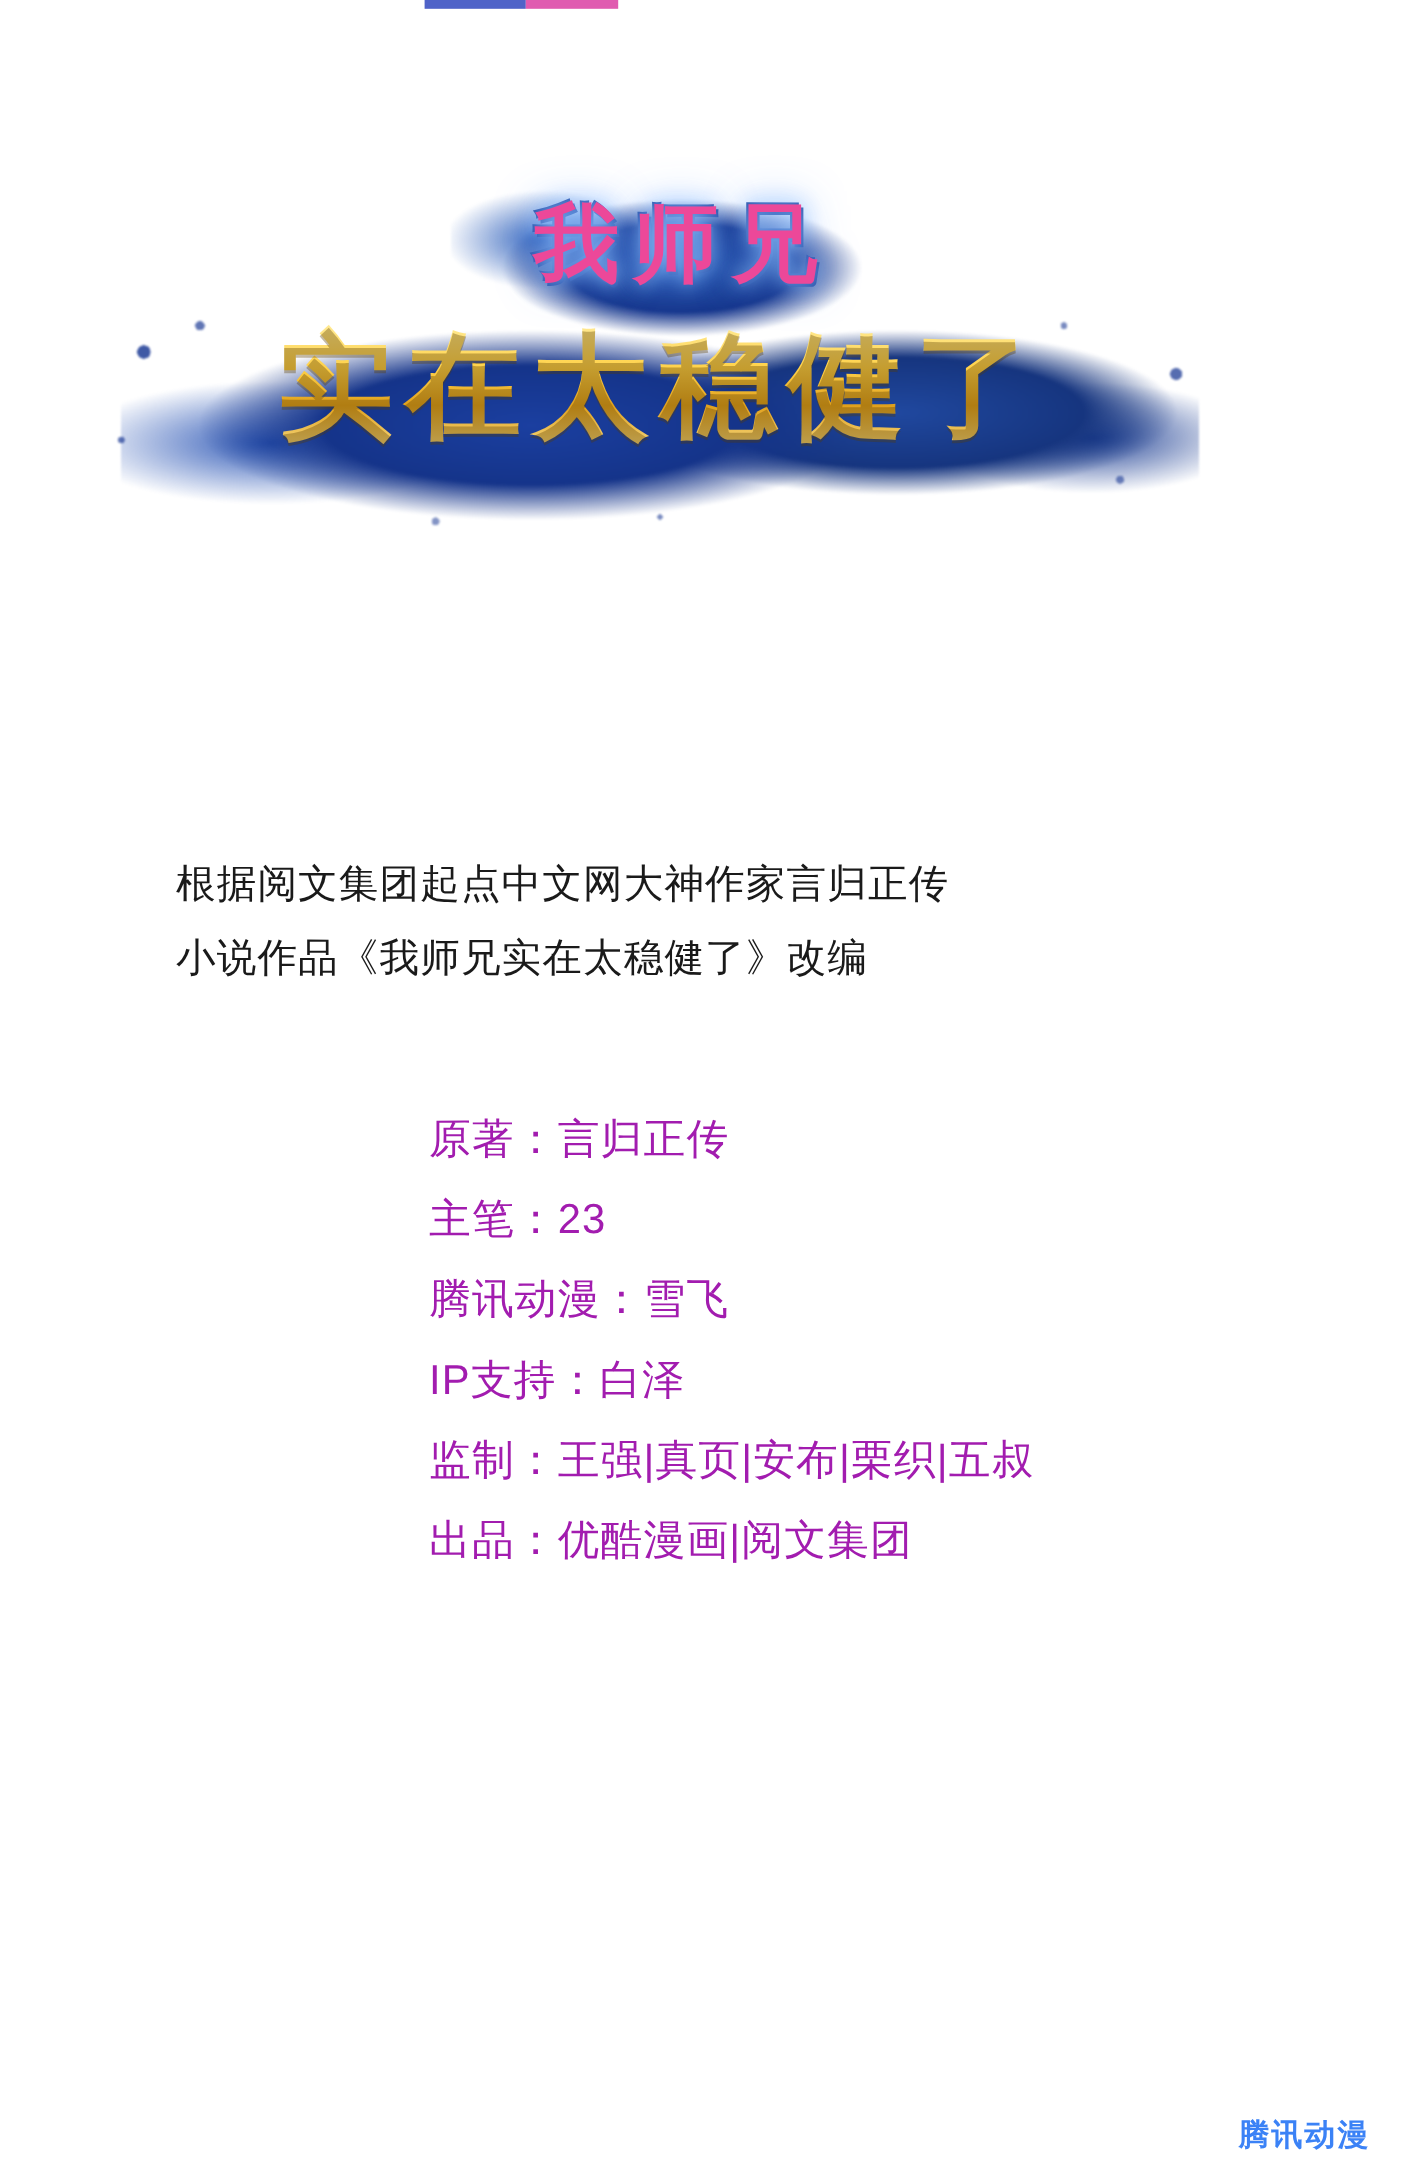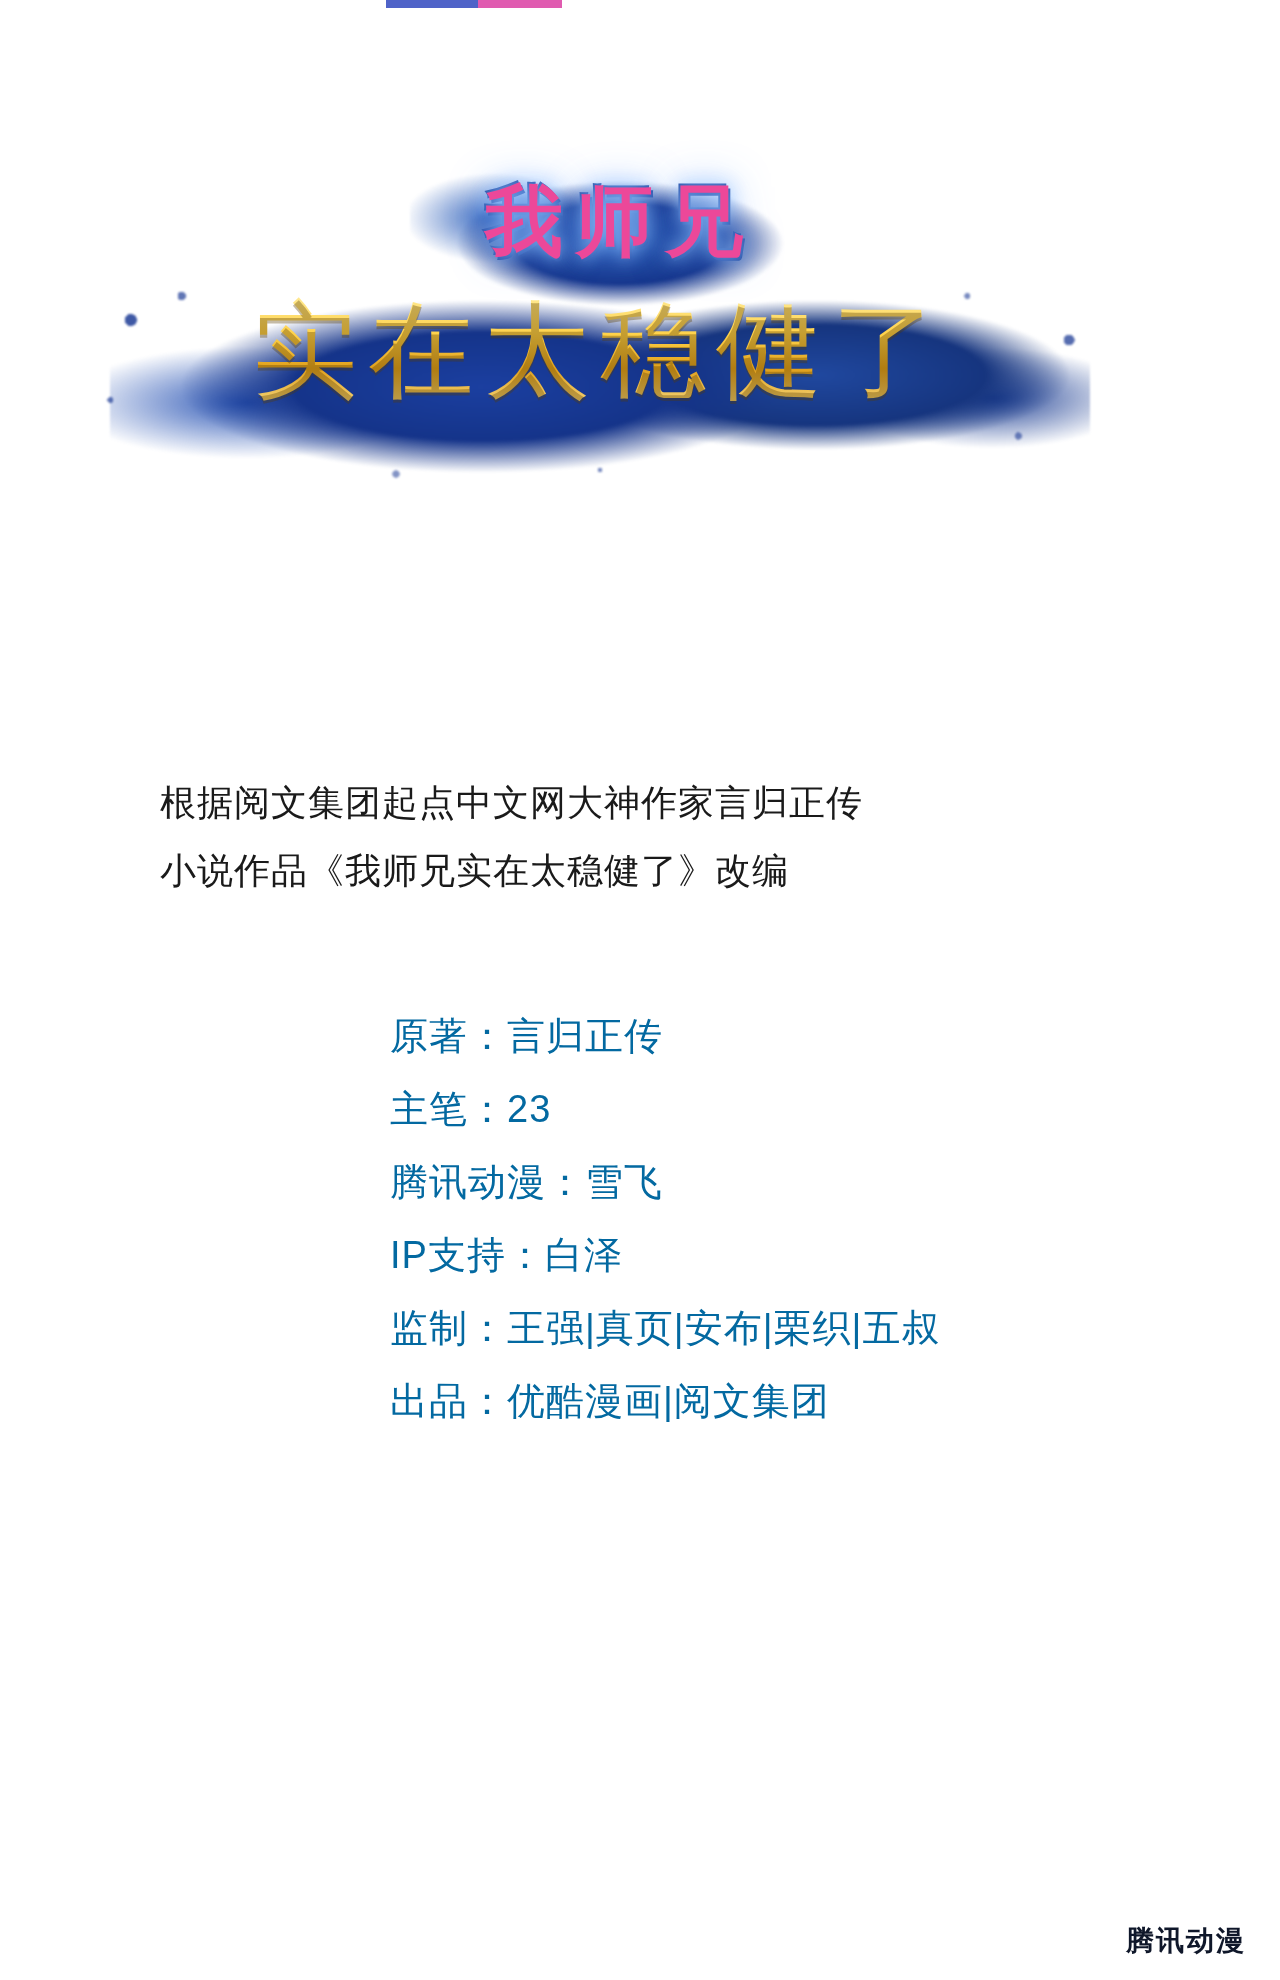--- a/index.html
+++ b/index.html
@@ -108,21 +108,21 @@
       -2px -2px 0 #20459c;
     white-space: nowrap;
   }
   .title-line2 {
     position: absolute;
     left: 70px;
     top: 170px;
     width: 900px;
     text-align: center;
     font-family: "DejaVu Serif", serif;
-    font-weight: normal;
+    font-weight: bold;
     font-size: 106px;
     letter-spacing: 10px;
     background: linear-gradient(180deg, #fff3b0 0%, #ffd24a 38%, #e0a01c 62%, #fff0a8 100%);
     -webkit-background-clip: text;
     background-clip: text;
     color: transparent;
     text-shadow: 0 3px 0 rgba(90,60,0,0.35);
     white-space: nowrap;
   }
 
@@ -135,35 +135,35 @@
     color: #1a1a1a;
     font-size: 36px;
     line-height: 68px;
     letter-spacing: 1px;
   }
   .credits {
     position: absolute;
     left: 390px;
     top: 1000px;
     width: 760px;
-    color: #0369a1;
+    color: #a21caf;
     font-size: 38px;
     line-height: 73px;
     letter-spacing: 1px;
   }
   .credits .row { white-space: nowrap; }
   .credits .row.indent { padding-left: 152px; }
 
   
   .watermark {
     position: absolute;
     right: 34px;
     bottom: 20px;
     font-size: 28px;
-    color: #0f172a;
+    color: #3b82f6;
     letter-spacing: 2px;
     font-weight: bold;
   }
 </style>
 </head>
 <body>
 
 <div class="top-strip">
   <div class="seg-a"></div>
   <div class="seg-b"></div>

